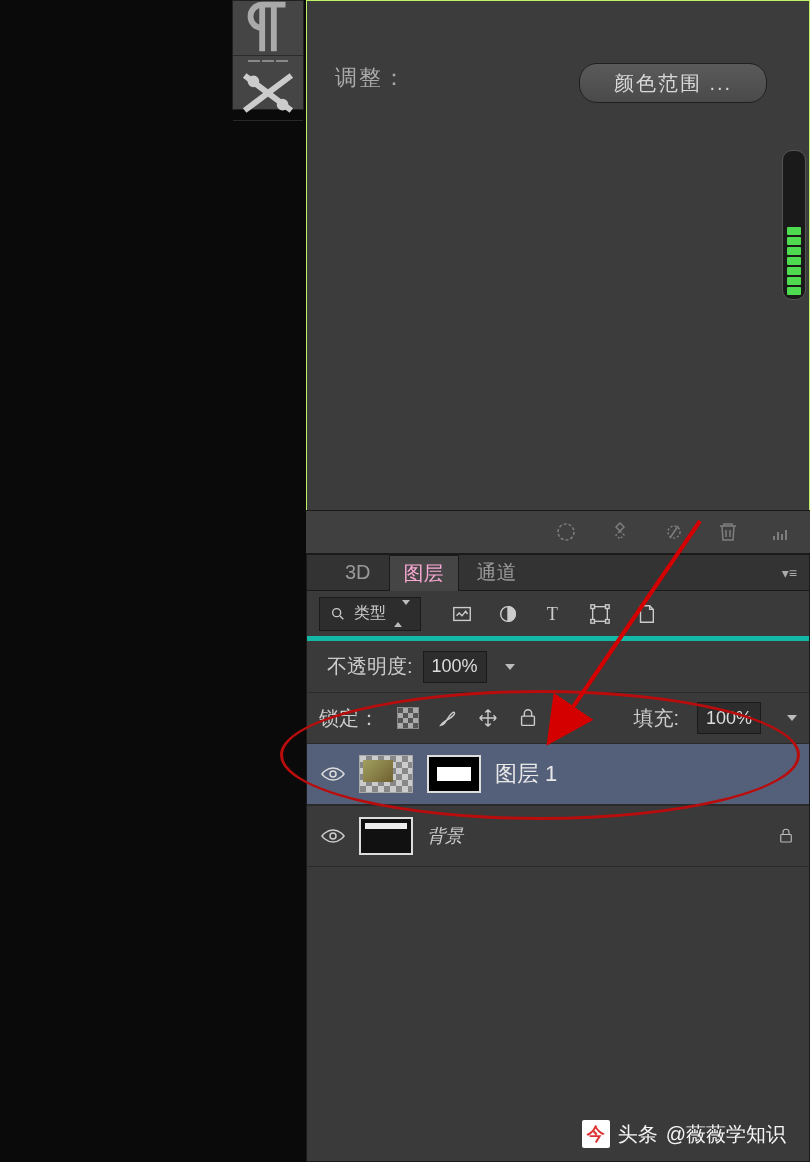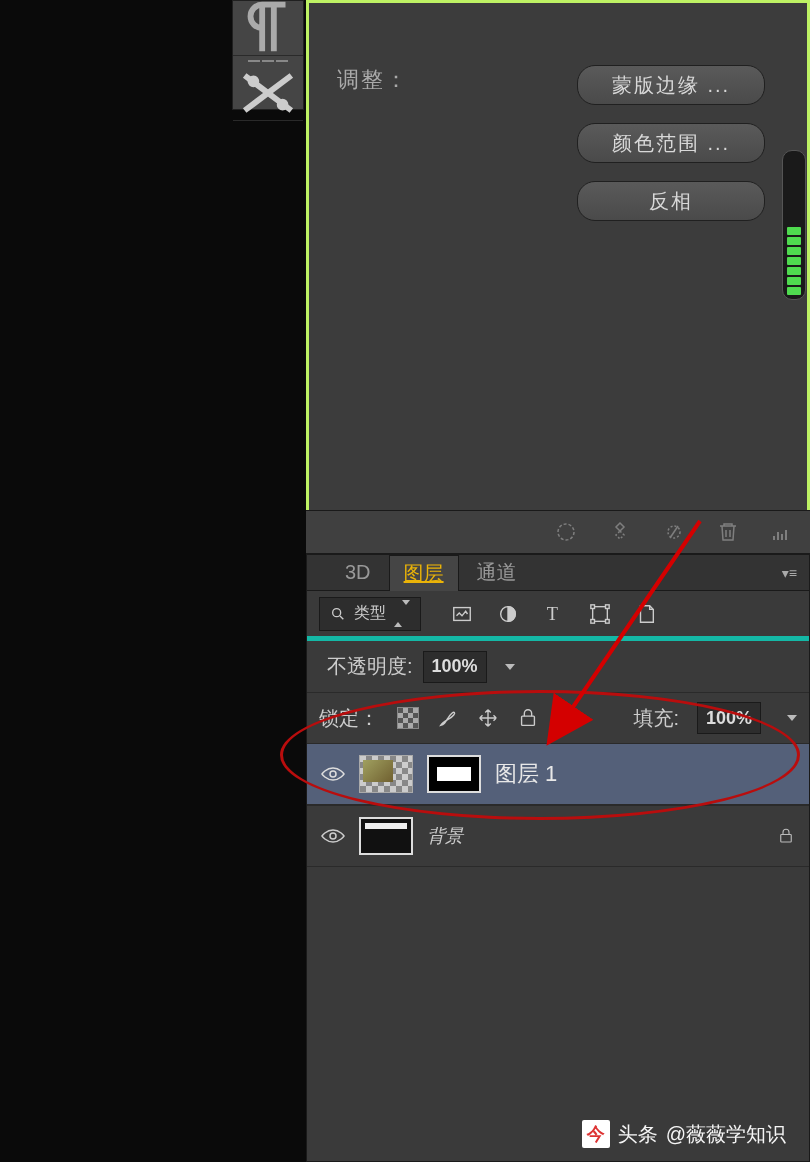--- a/index.html
+++ b/index.html
@@ -40,21 +40,21 @@
       margin: 4px 0;
     }
     .toolbar-divider span { flex: 1; height: 2px; background: #888; }
     .panel {
       position: absolute;
       left: 306px;
       top: 0;
       right: 0;
       height: 520px;
       background: #3c3c3c;
-      border: 3px solid #bef264;
+      border: 1px solid #bef264;
       padding: 60px 20px 20px 20px;
     }
     .adjust-label {
       position: absolute;
       left: 28px;
       top: 62px;
       font-size: 22px;
       color: #aaa;
       letter-spacing: 2px;
     }
@@ -130,24 +130,23 @@
       gap: 4px;
     }
     .tab {
       padding: 4px 14px;
       font-size: 20px;
       color: #999;
       background: #333;
     }
     .tab.active {
       background: #454545;
-      color: #eab308;
+      color: #f9a8d4;
       border: 1px solid #1a1a1a;
       border-bottom: none;
-      text-decoration: underline;
     }
     .tab-menu {
       margin-left: auto;
       margin-right: 12px;
       color: #aaa;
       font-size: 14px;
     }
     .filter-row {
       display: flex;
       align-items: center;
@@ -195,21 +194,20 @@
     .opacity-label { color: #ccc; font-size: 20px; margin-left: 8px; }
     .pct-field {
       background: #2d2d2d;
       border: 1px solid #1a1a1a;
       height: 32px;
       padding: 0 8px;
       display: flex;
       align-items: center;
       font-size: 18px;
       color: #ddd;
-      font-weight: bold;
     }
     .lock-row {
       display: flex;
       align-items: center;
       height: 50px;
       padding: 0 12px;
       gap: 18px;
       position: relative;
     }
     .lock-label { color: #ccc; font-size: 20px; }
@@ -322,23 +320,21 @@
         <path d="M4 6l16 12M4 18L20 6"></path>
         <circle cx="7" cy="8" r="1" fill="#ccc"></circle>
         <circle cx="17" cy="16" r="1" fill="#ccc"></circle>
       </svg>
   </div>
 </div>
 
 <div class="panel">
   <div class="adjust-label">调整：</div>
   <div class="panel-buttons">
-    <div class="panel-btn">蒙版边缘 ...</div>
     <div class="panel-btn">颜色范围 ...</div>
-    <div class="panel-btn">反相</div>
   </div>
 </div>
 
 <div class="level-meter">
   <div class="bar on"></div>
     <div class="bar on"></div>
     <div class="bar on"></div>
     <div class="bar on"></div>
     <div class="bar on"></div>
     <div class="bar on"></div>

